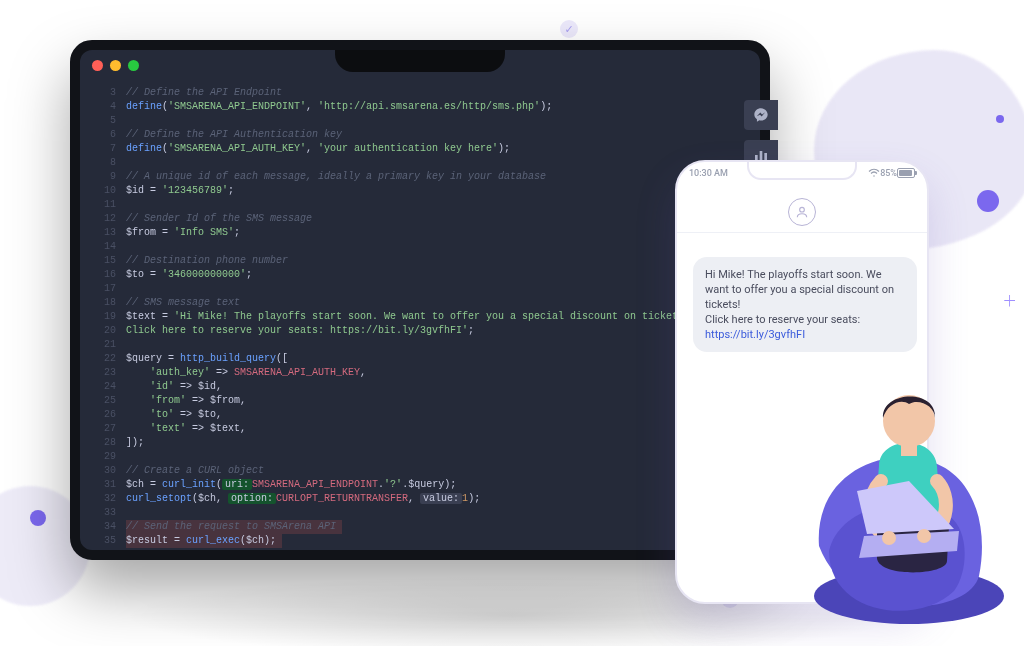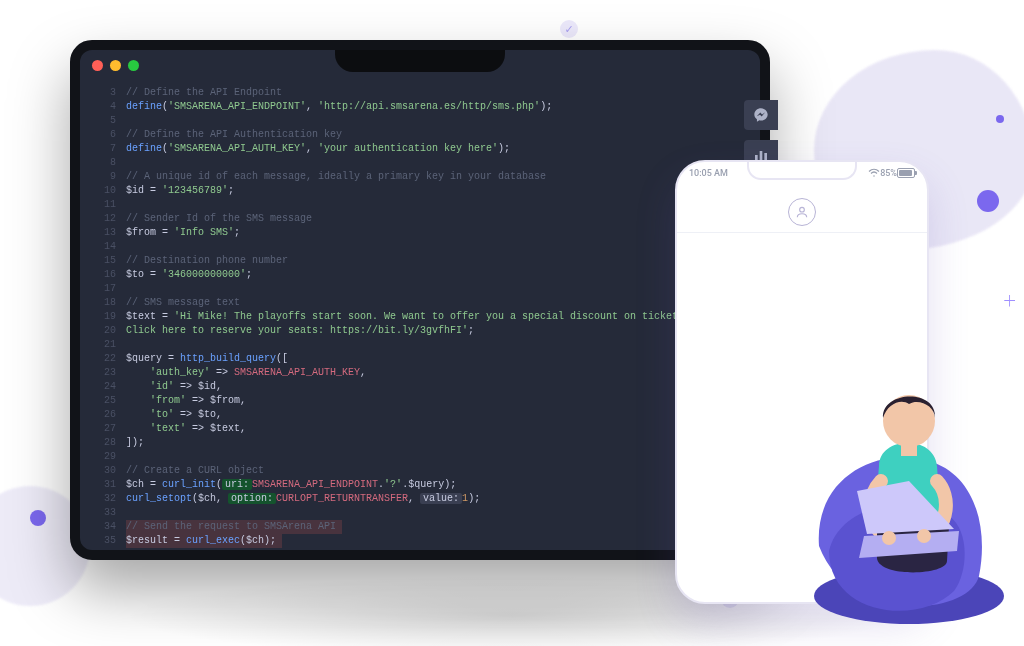--- a/index.html
+++ b/index.html
@@ -111,21 +111,21 @@
     text-align: right;
     color: #4a5064;
     flex-shrink: 0;
     padding-right: 10px;
     user-select: none;
   }
   .code {
     color: #c7cbe0;
     white-space: pre;
   }
-  .c-comment { color: #5b6378; }
+  .c-comment { color: #5b6378; font-style: italic; }
   .c-func    { color: #6aa1ff; }
   .c-string  { color: #8fc98f; }
   .c-const   { color: #d46a7e; }
   .c-num     { color: #d19a66; }
   .c-box     { background: #14532d; color: #c7cbe0; padding: 0 3px; border-radius: 2px; }
   .c-boxv    { background: #3a3f52; color: #c7cbe0; padding: 0 3px; border-radius: 2px; }
   .hl-line   { background: rgba(180,80,80,0.25); display: inline-block; padding-right: 6px; text-align: right; }
 
   
   .phone {
@@ -312,41 +312,45 @@
           <rect x="3" y="12" width="4" height="8"></rect>
           <rect x="10" y="6" width="4" height="14"></rect>
           <rect x="17" y="9" width="4" height="11"></rect>
         </svg>
     </div>
   </div>
 
   <div class="phone">
     <div class="phone-notch"></div>
     <div class="phone-status">
-      <span>10:05 AM</span>
+      <span>10:30 AM</span>
       <div class="phone-status-right">
         <svg width="12" height="10" viewBox="0 0 24 18" fill="none" stroke="#9aa0b0" stroke-width="2.4">
             <path d="M2 6c6-6 14-6 20 0"></path>
             <path d="M6 10c4-4 8-4 12 0"></path>
             <circle cx="12" cy="15" r="1.5" fill="#9aa0b0" stroke="none"></circle>
           </svg>
         <span>85%</span>
         <span class="battery">
             <span class="battery-fill"></span>
           </span>
       </div>
     </div>
     <div class="phone-header">
       <div class="avatar">
         <svg viewBox="0 0 24 24" fill="none" stroke="currentColor" stroke-width="2">
             <circle cx="12" cy="8" r="4"></circle>
             <path d="M4 21c0-4 4-6 8-6s8 2 8 6"></path>
           </svg>
       </div>
     </div>
+    <div class="bubble">
+      <span id="sms-body">Hi Mike! The playoffs start soon. We want to offer you a special discount on tickets!<br>Click here to reserve your seats: </span>
+      <span class="link">https://bit.ly/3gvfhFI</span>
+    </div>
   </div>
 
   <div class="person">
     <svg viewBox="0 0 250 300" width="250" height="300">
 
       <ellipse cx="150" cy="270" rx="95" ry="28" fill="#4b45b8"></ellipse>
       <path d="M60 220 C55 150 120 120 170 135 C215 148 230 200 220 250 C210 290 90 300 60 220 Z" fill="#6a62e0"></path>
       <path d="M70 225 C80 180 150 165 190 190 C210 203 210 245 195 265 C160 300 70 290 70 225 Z" fill="#5a52d0"></path>
 
       <path d="M120 140 C120 110 175 108 178 140 L182 200 L115 200 Z" fill="#3ed0c0"></path>

